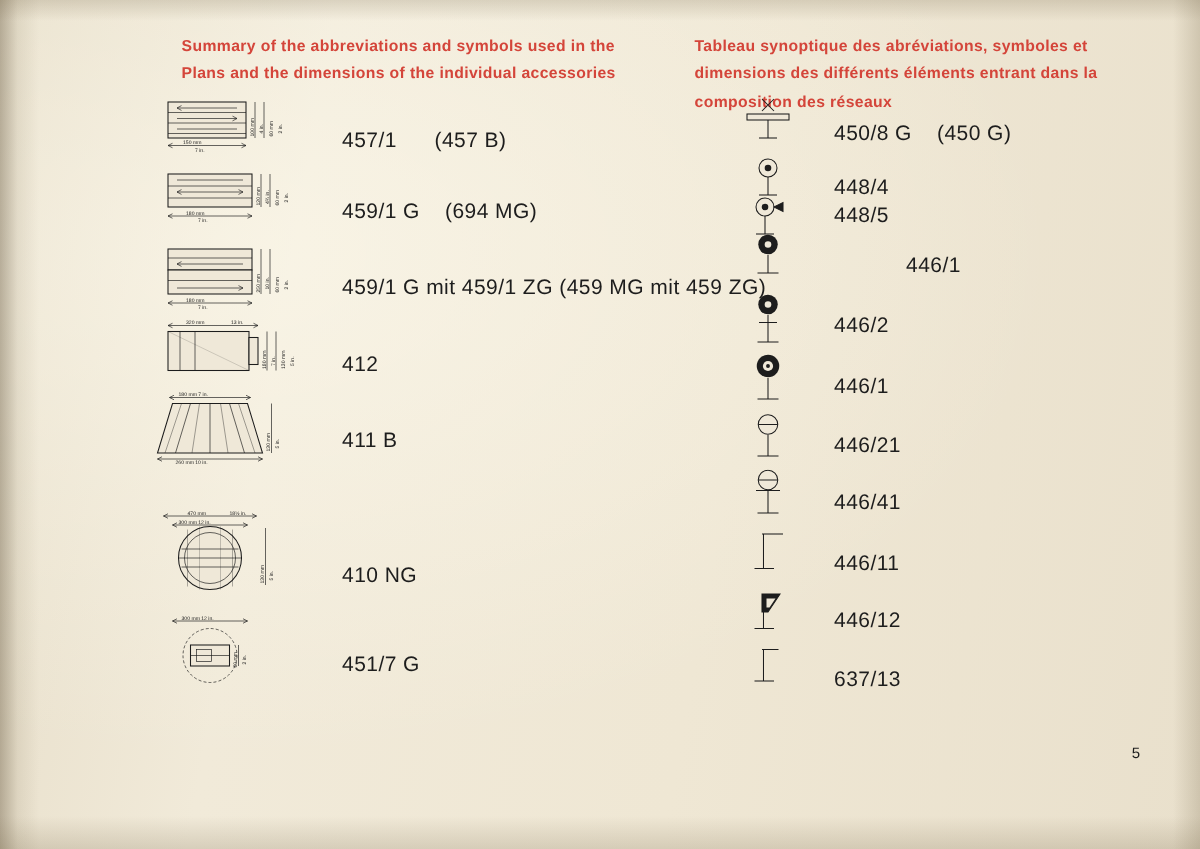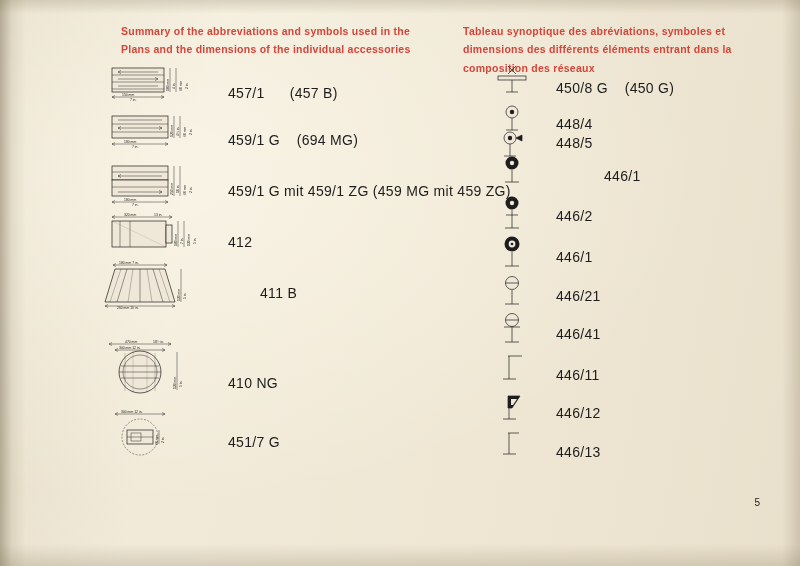--- a/index.html
+++ b/index.html
@@ -252,21 +252,21 @@
   <line x1="64" y1="24" x2="64" y2="38" class="ln-thin"></line>
   <text class="dimtext-v" x="63" y="39" transform="rotate(-90 63 39)">60 mm</text>
   <text class="dimtext-v" x="69" y="37" transform="rotate(-90 69 37)">2 in.</text>
 </svg>
 </div>
 
 <div class="code col-left-code" style="top:85px;">457/1      (457 B)</div>
 <div class="code col-left-code" style="top:132px;">459/1 G    (694 MG)</div>
 <div class="code col-left-code" style="top:183px;">459/1 G mit 459/1 ZG (459 MG mit 459 ZG)</div>
 <div class="code col-left-code" style="top:234px;">412</div>
-<div class="code col-left-code" style="top:285px;margin-left:32px;">411 B</div>
+<div class="code col-left-code" style="top:285px;">411 B</div>
 <div class="code col-left-code" style="top:375px;">410 NG</div>
 <div class="code col-left-code" style="top:434px;">451/7 G</div>
 
 <div class="fig" style="left:490px; top:62px;">
 <svg width="44" height="34" viewBox="0 0 44 34">
   <path d="M18 4 L26 12 M26 4 L18 12" class="ln"></path>
   <rect x="8" y="14" width="28" height="4" class="ln fillw"></rect>
   <line x1="22" y1="18" x2="22" y2="30" class="ln" stroke-width="1.3"></line>
   <line x1="16" y1="30" x2="28" y2="30" class="ln"></line>
 </svg>
@@ -367,15 +367,15 @@
 <div class="code col-right-code" style="top:80px;">450/8 G    (450 G)</div>
 <div class="code col-right-code" style="top:116px;">448/4</div>
 <div class="code col-right-code" style="top:135px;">448/5</div>
 <div class="code col-right-code" style="top:168px;margin-left:48px;">446/1</div>
 <div class="code col-right-code" style="top:208px;">446/2</div>
 <div class="code col-right-code" style="top:249px;">446/1</div>
 <div class="code col-right-code" style="top:288px;">446/21</div>
 <div class="code col-right-code" style="top:326px;">446/41</div>
 <div class="code col-right-code" style="top:367px;text-align:center;">446/11</div>
 <div class="code col-right-code" style="top:405px;">446/12</div>
-<div class="code col-right-code" style="top:444px;">446/13</div>
+<div class="code col-right-code" style="top:444px;">637/13</div>
 
 <div class="page-number">5</div>
 
 </body></html>

